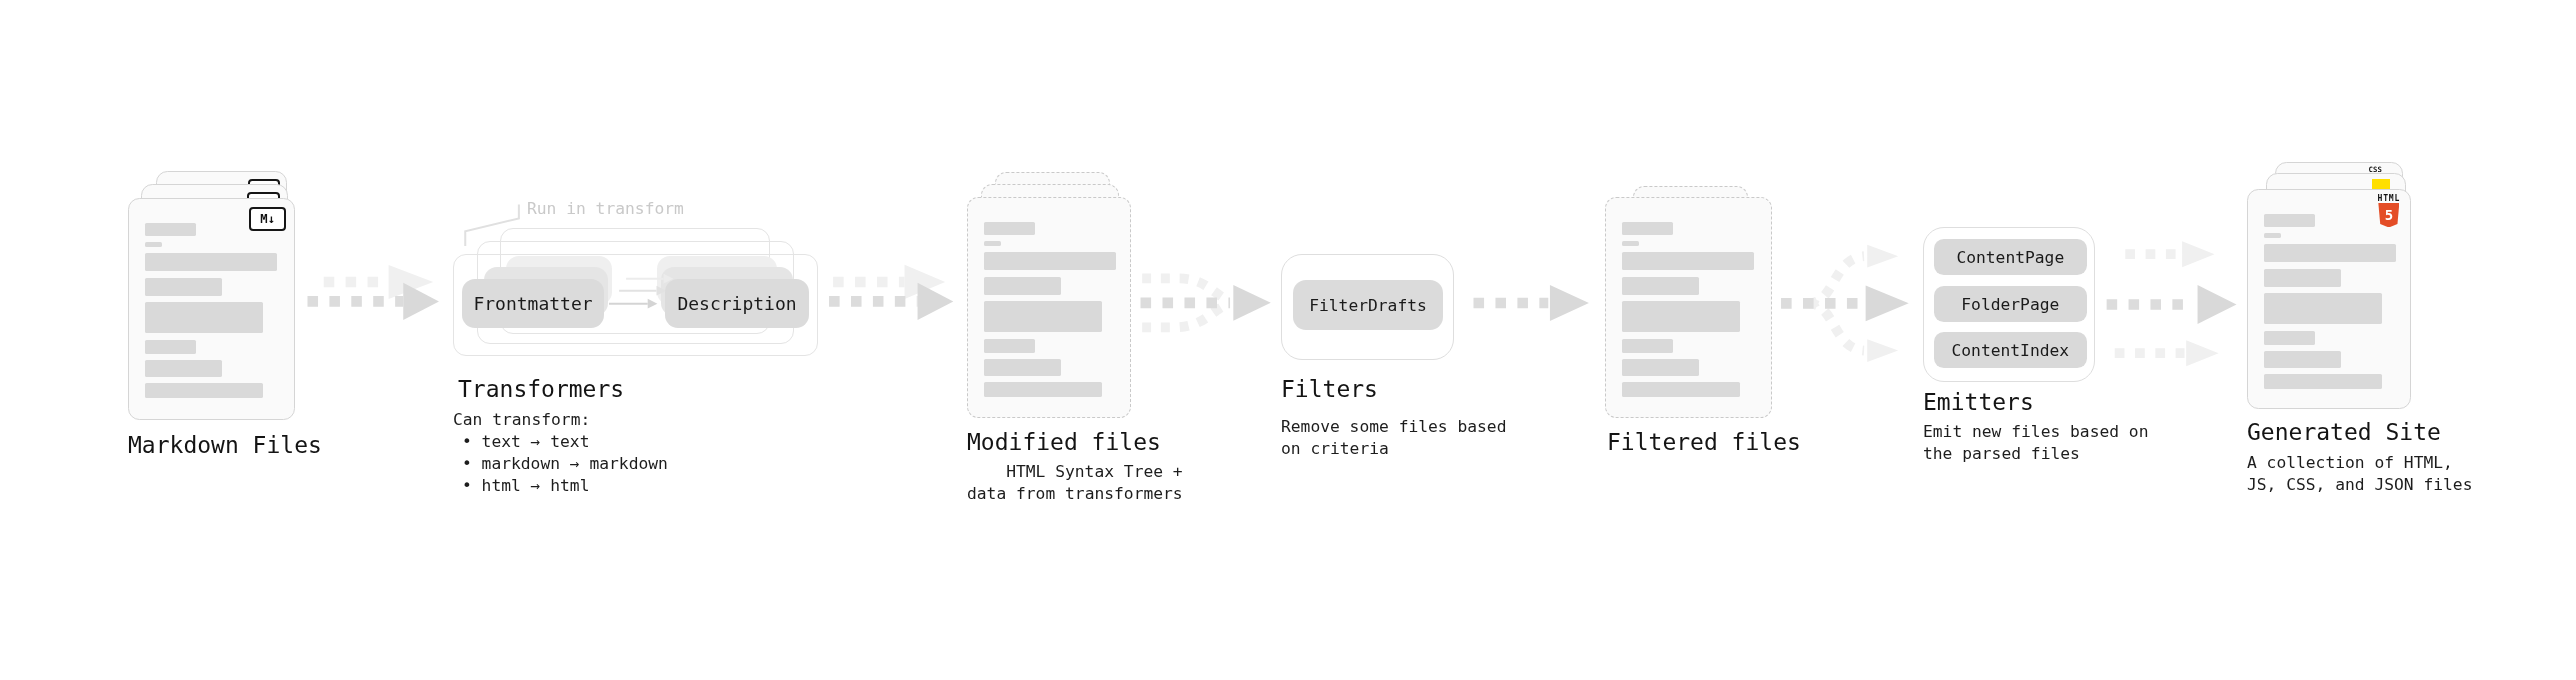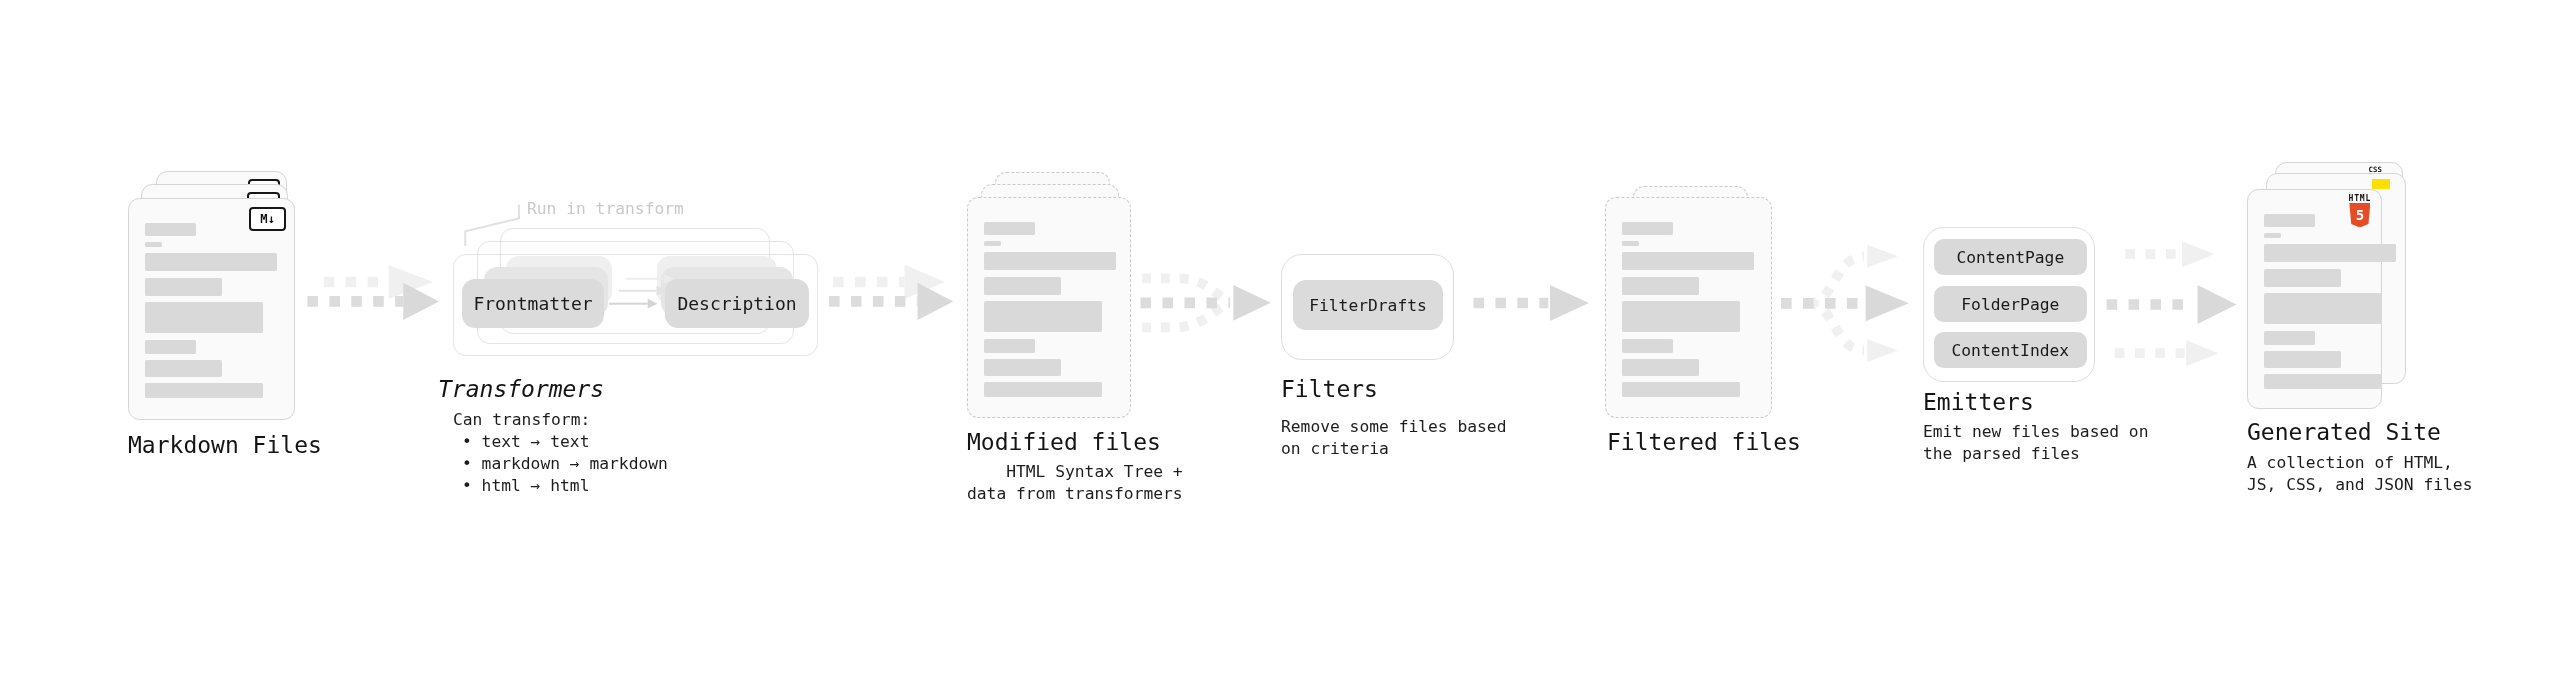--- a/index.html
+++ b/index.html
@@ -118,21 +118,21 @@
   </div>
   <div class="pill" style="left:462px;top:279px;width:142px;height:49px;background:#dbdbdb;">Frontmatter</div>
   <div class="abs" style="left:609px;top:298px;">
     <svg width="50" height="11.4" viewBox="0 0 62 14">
         <line x1="0" y1="7" x2="48" y2="7" stroke="#d4d4d4" stroke-width="2.5"></line>
         <polygon points="48,1 60,7 48,13" fill="#d4d4d4"></polygon>
       </svg>
   </div>
   <div class="pill" style="left:665px;top:279px;width:144px;height:49px;background:#dbdbdb;">Description</div>
 
-  <div class="station-title" style="left:438px;top:375px;font-style:italic;">Transformers</div>
+  <div class="station-title" style="left:458px;top:375px;">Transformers</div>
   <div class="caption" style="left:453px;top:409px;">Can transform:</div>
   <div class="bullet-line" style="left:462px;top:431px;">• text → text</div>
   <div class="bullet-line" style="left:462px;top:453px;">• markdown → markdown</div>
   <div class="bullet-line" style="left:462px;top:475px;">• html → html</div>
 
   <div class="abs" style="left:825px;top:264px;">
     <svg width="134" height="61" viewBox="0 0 165 75">
       <line x1="10" y1="22" x2="98" y2="22" stroke="#f0f0f0" stroke-width="13" stroke-dasharray="13 14"></line>
       <polygon points="98,1 148,22 98,43" fill="#f0f0f0"></polygon>
       <line x1="5" y1="46" x2="114" y2="46" stroke="#dcdcdc" stroke-width="13" stroke-dasharray="13 14"></line>
@@ -228,21 +228,21 @@
 
   <div class="doc" style="left:2275px;top:162px;width:128px;height:211px;">
     <div class="css-badge" style="right:19.5px;top:3.3px;">
       <div class="css-label">CSS</div>
       <div class="css-bar"></div>
     </div>
   </div>
   <div class="doc" style="left:2266px;top:173px;width:140px;height:211px;">
     <div class="js-badge" style="right:15.4px;top:4.9px;width:18px;height:9.8px;"></div>
   </div>
-  <div class="doc" style="left:2247px;top:189px;width:135px;height:220px;">
+  <div class="doc" style="left:2247px;top:189px;width:164px;height:220px;">
     <div class="html5-badge" style="right:9.8px;top:4.1px;">
       <div class="h5-label">HTML</div>
       <div class="h5-shield">
           <span>5</span>
         </div>
     </div>
     <div class="doc-body">
         <div class="doc-line" style="width: 51px; height: 12.2px;"></div>
         <div class="doc-line" style="width: 17px; height: 4.9px;"></div>
         <div class="doc-line" style="width: 132px; height: 18px;"></div>

